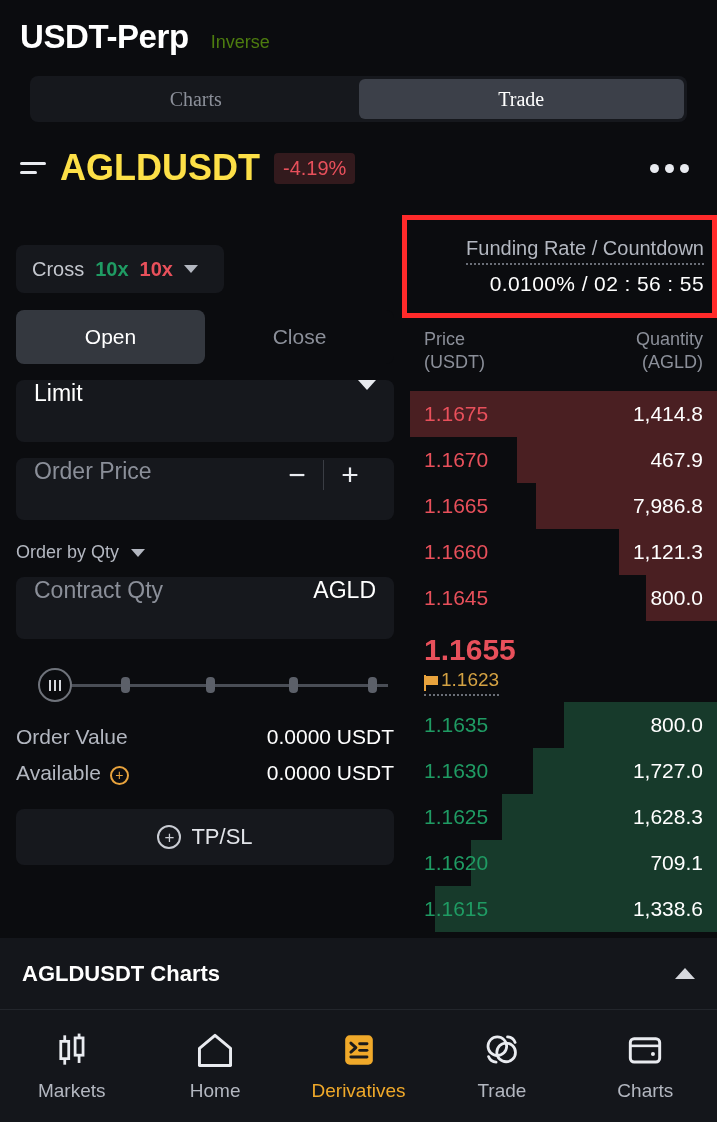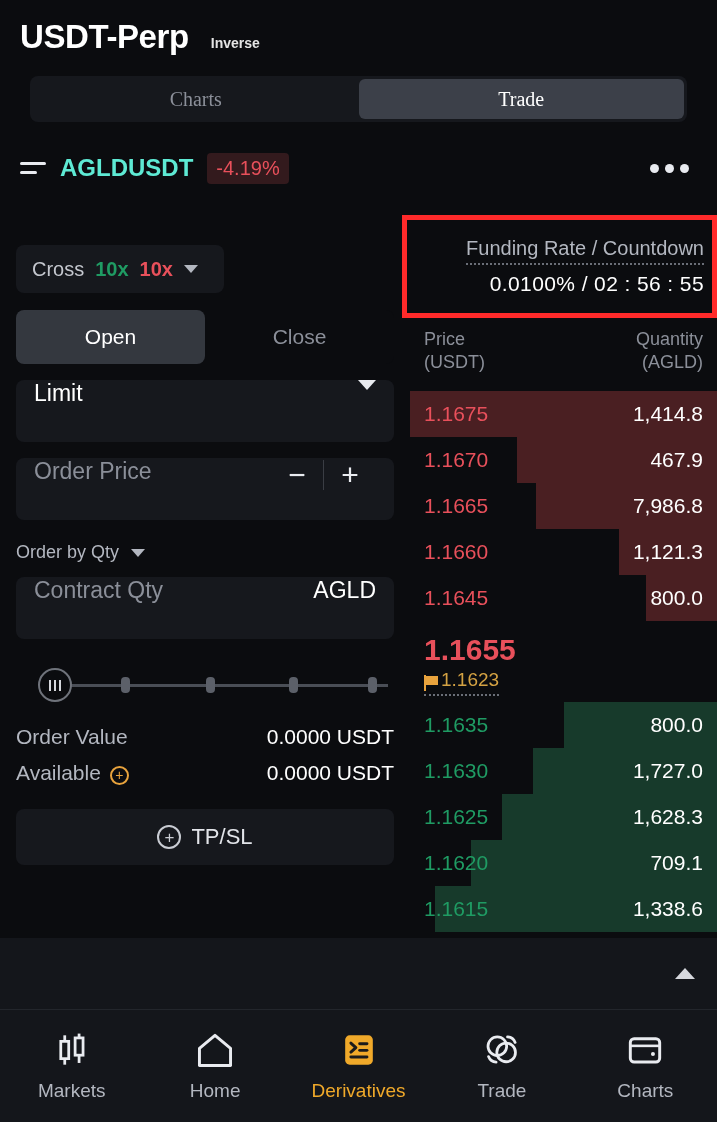--- a/index.html
+++ b/index.html
@@ -7,21 +7,21 @@
     width: 717px; height: 1122px;
     background: #0b0c0f;
     font-family: "Liberation Sans", sans-serif;
     overflow: hidden;
   }
   #app { position: relative; width: 717px; height: 1122px; background: #0b0c0f; color: #eaecef; }
 
   
   .header { padding: 18px 20px 0 20px; display: flex; align-items: baseline; gap: 22px; }
   .header .title { font-size: 33px; font-weight: bold; color: #ffffff; letter-spacing: -0.4px; }
-  .header .sub { font-size: 14px; font-weight: bold; color: #e5e5e5; }
+  .header .sub { font-size: 18px; font-weight: normal; color: #4d7c0f; }
 
   
   .segmented {
     margin: 20px 30px 0 30px;
     height: 46px;
     background: #16181d;
     border-radius: 8px;
     display: flex;
     padding: 3px;
     font-family: Liberation Serif, serif;
@@ -34,21 +34,21 @@
 
   
   .symbol-row {
     margin-top: 22px; padding: 0 20px; height: 48px;
     display: flex; align-items: center; gap: 14px;
   }
   .list-icon { width: 26px; height: 18px; display: flex; flex-direction: column; justify-content: center; gap: 6px; }
   .list-icon i { display: block; height: 3px; background: #e9ebf0; border-radius: 2px; }
   .list-icon i:nth-child(1) { width: 26px; }
   .list-icon i:nth-child(2) { width: 17px; }
-  .symbol-name { font-size: 24px; font-weight: bold; color: #5eead4; }
+  .symbol-name { font-size: 36px; font-weight: bold; color: #fde047; }
   .symbol-chg {
     font-size: 20px; color: #e8505b; background: #331a1d;
     padding: 4px 9px; border-radius: 4px;
   }
   .dots-menu { margin-left: auto; display: flex; gap: 6px; align-items: center; padding: 8px; }
   .dots-menu span { width: 9px; height: 9px; border-radius: 50%; background: #e9ebf0; display: block; }
 
   
   .funding-box {
     position: absolute; left: 402px; top: 215px; width: 315px; height: 103px;
@@ -348,20 +348,21 @@
         </div>
         <div class="ob-row">
           <div class="ob-bar bid" style="width: 92%;"></div>
           <div class="ob-price bid">1.1615</div>
           <div class="ob-qty">1,338.6</div>
         </div>
       </div>
   </div>
 
   <div class="charts-strip">
+    <div class="cs-title">AGLDUSDT Charts</div>
     <div class="tri-up"></div>
   </div>
 
   <div class="bottomnav">
 
     <div class="nav-item">
       <div class="nav-ico">
         <svg width="42" height="38" viewBox="0 0 24 22">
           <rect x="5.5" y="6" width="4.6" height="10" fill="none" stroke="#e9ebf0" stroke-width="1.6"></rect>
           <line x1="7.8" y1="2.5" x2="7.8" y2="6" stroke="#e9ebf0" stroke-width="1.6"></line>

